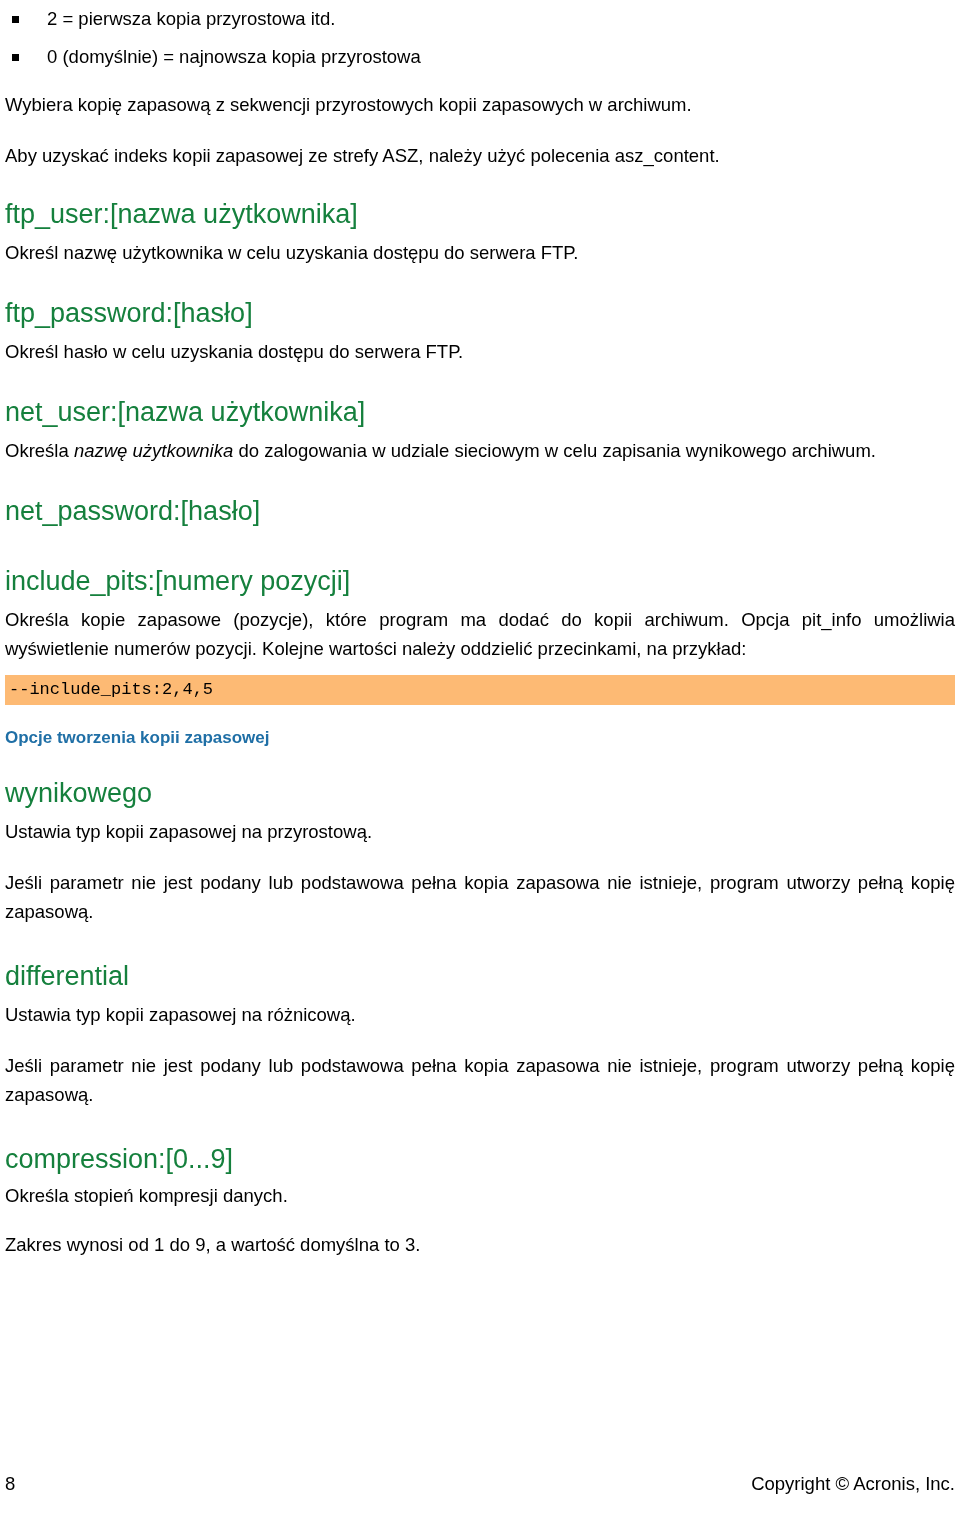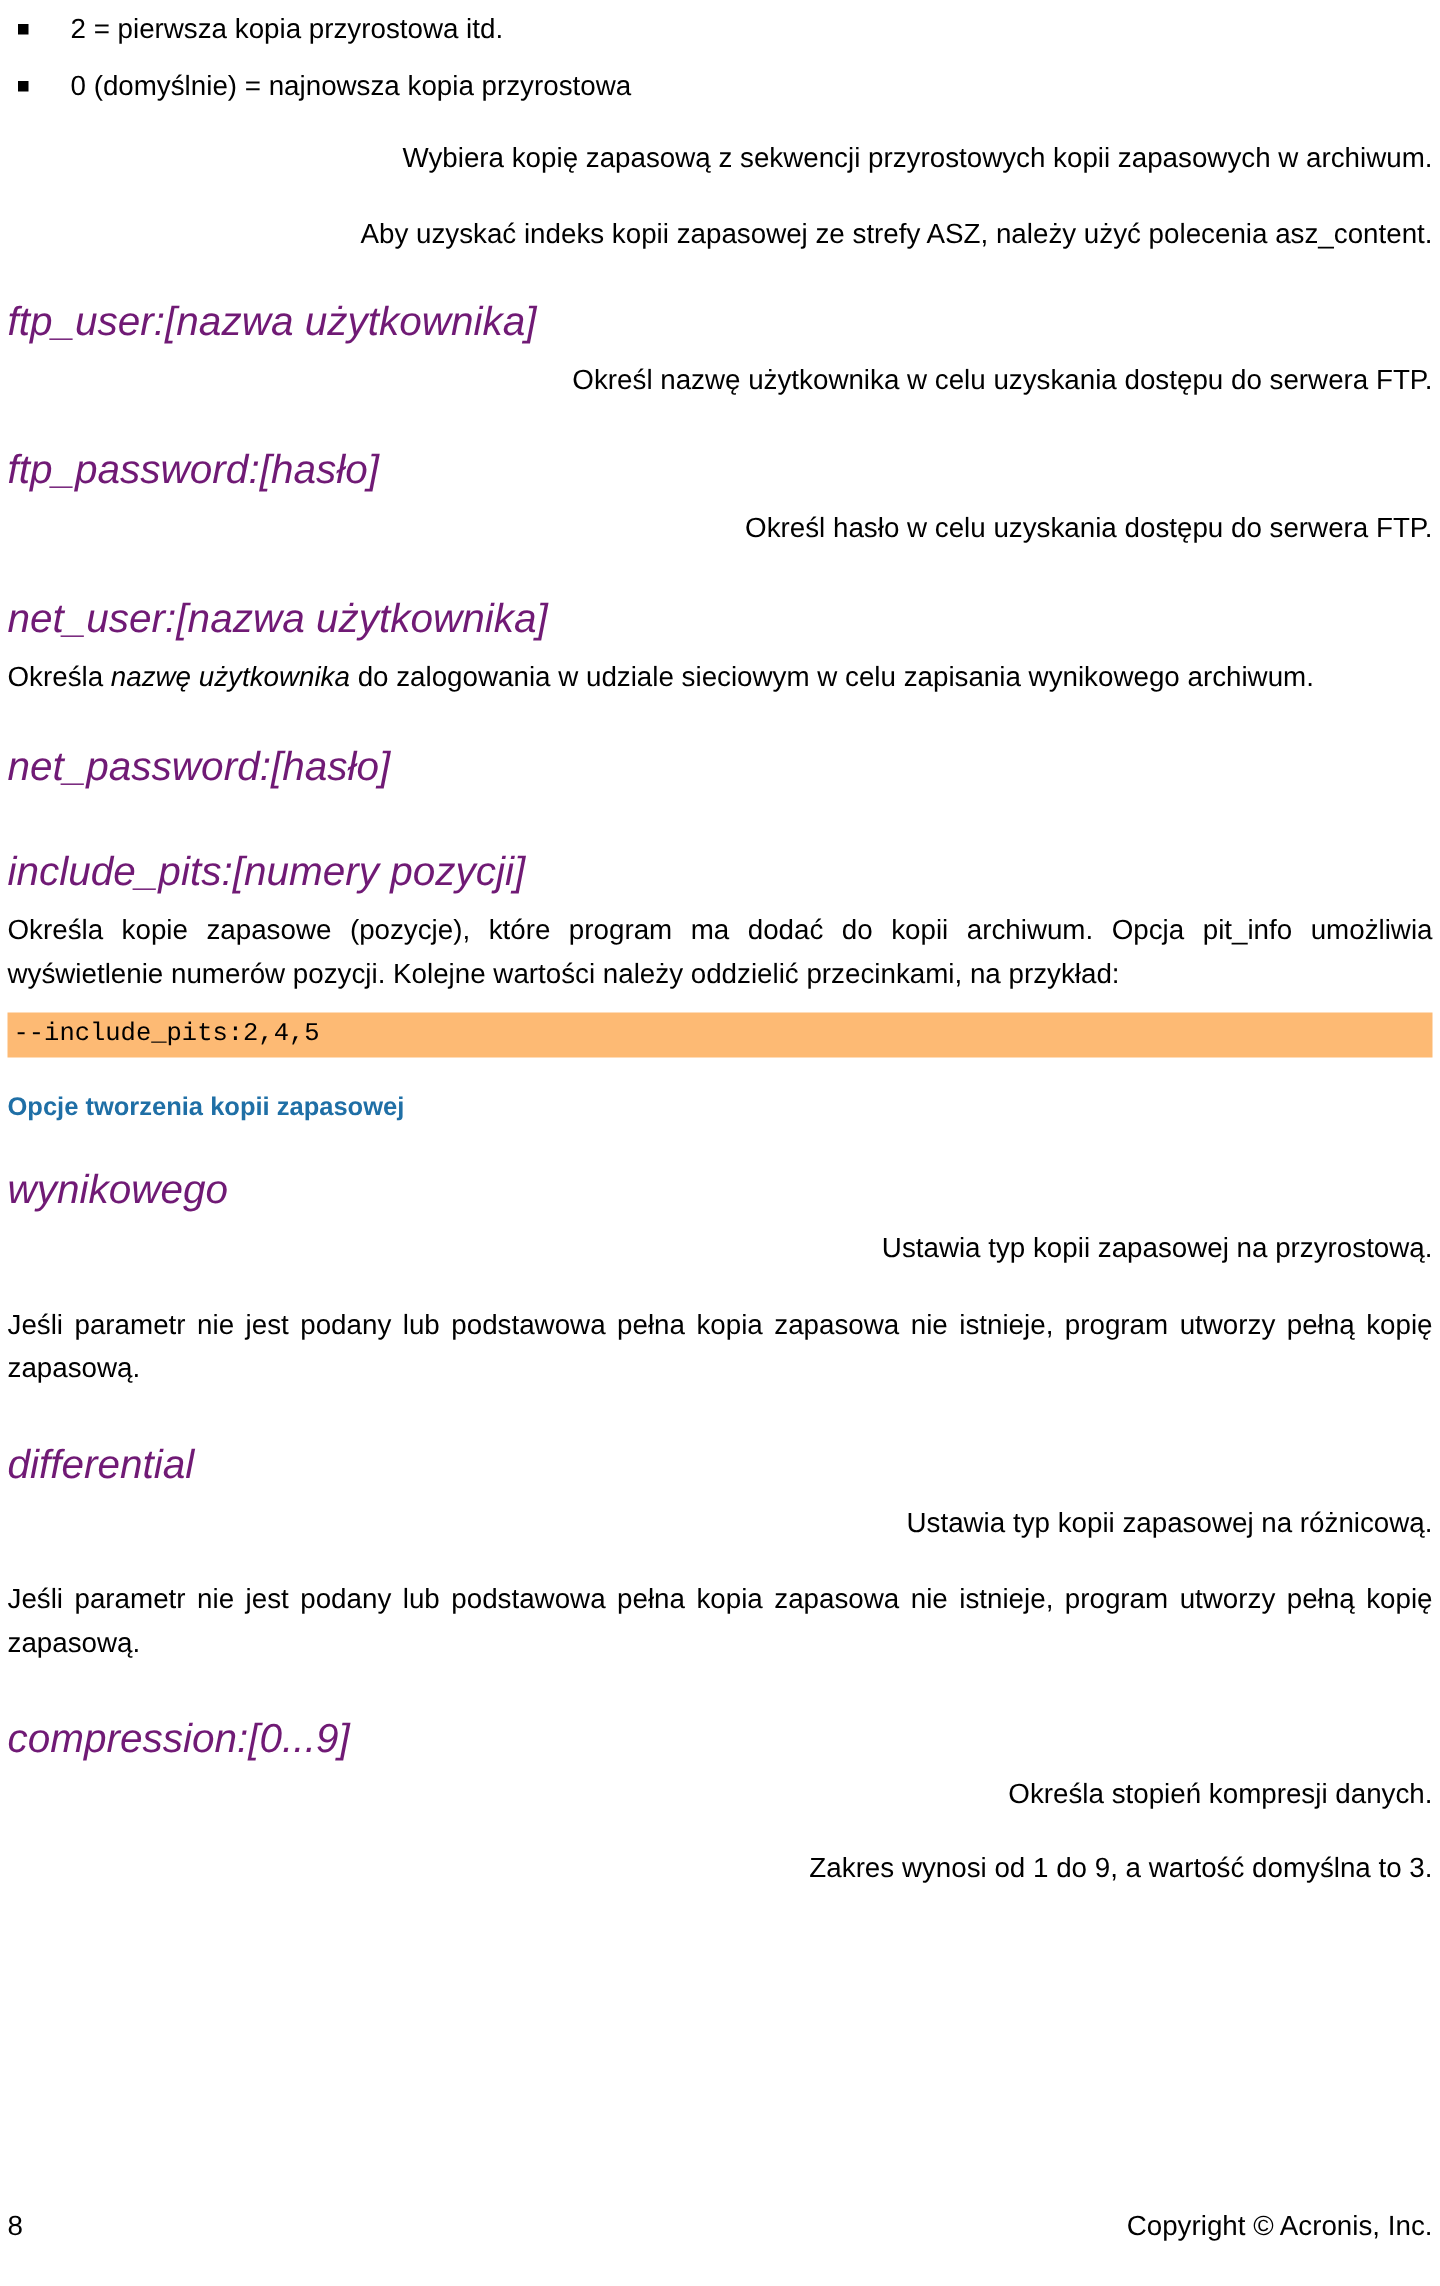--- a/index.html
+++ b/index.html
@@ -46,31 +46,30 @@
     display: block;
   }
   p.body {
     margin: 0;
     font-size: 18.5px;
     line-height: 29px;
     text-align: justify;
     text-justify: inter-word;
     color: #000;
   }
-  p.body.nojust { text-align: right; }
+  p.body.nojust { text-align: left; }
 
   h2.param {
     margin: 0;
     font-size: 27px;
     line-height: 32px;
     font-weight: 400;
-    color: #701a75;
+    color: #15803d;
     letter-spacing: 0px;
     white-space: nowrap;
-    font-style: italic;
   }
   h2.section {
     margin: 0;
     font-size: 17px;
     line-height: 30px;
     font-weight: bold;
     color: #1F6FA6;
     white-space: nowrap;
   }
   .code {

